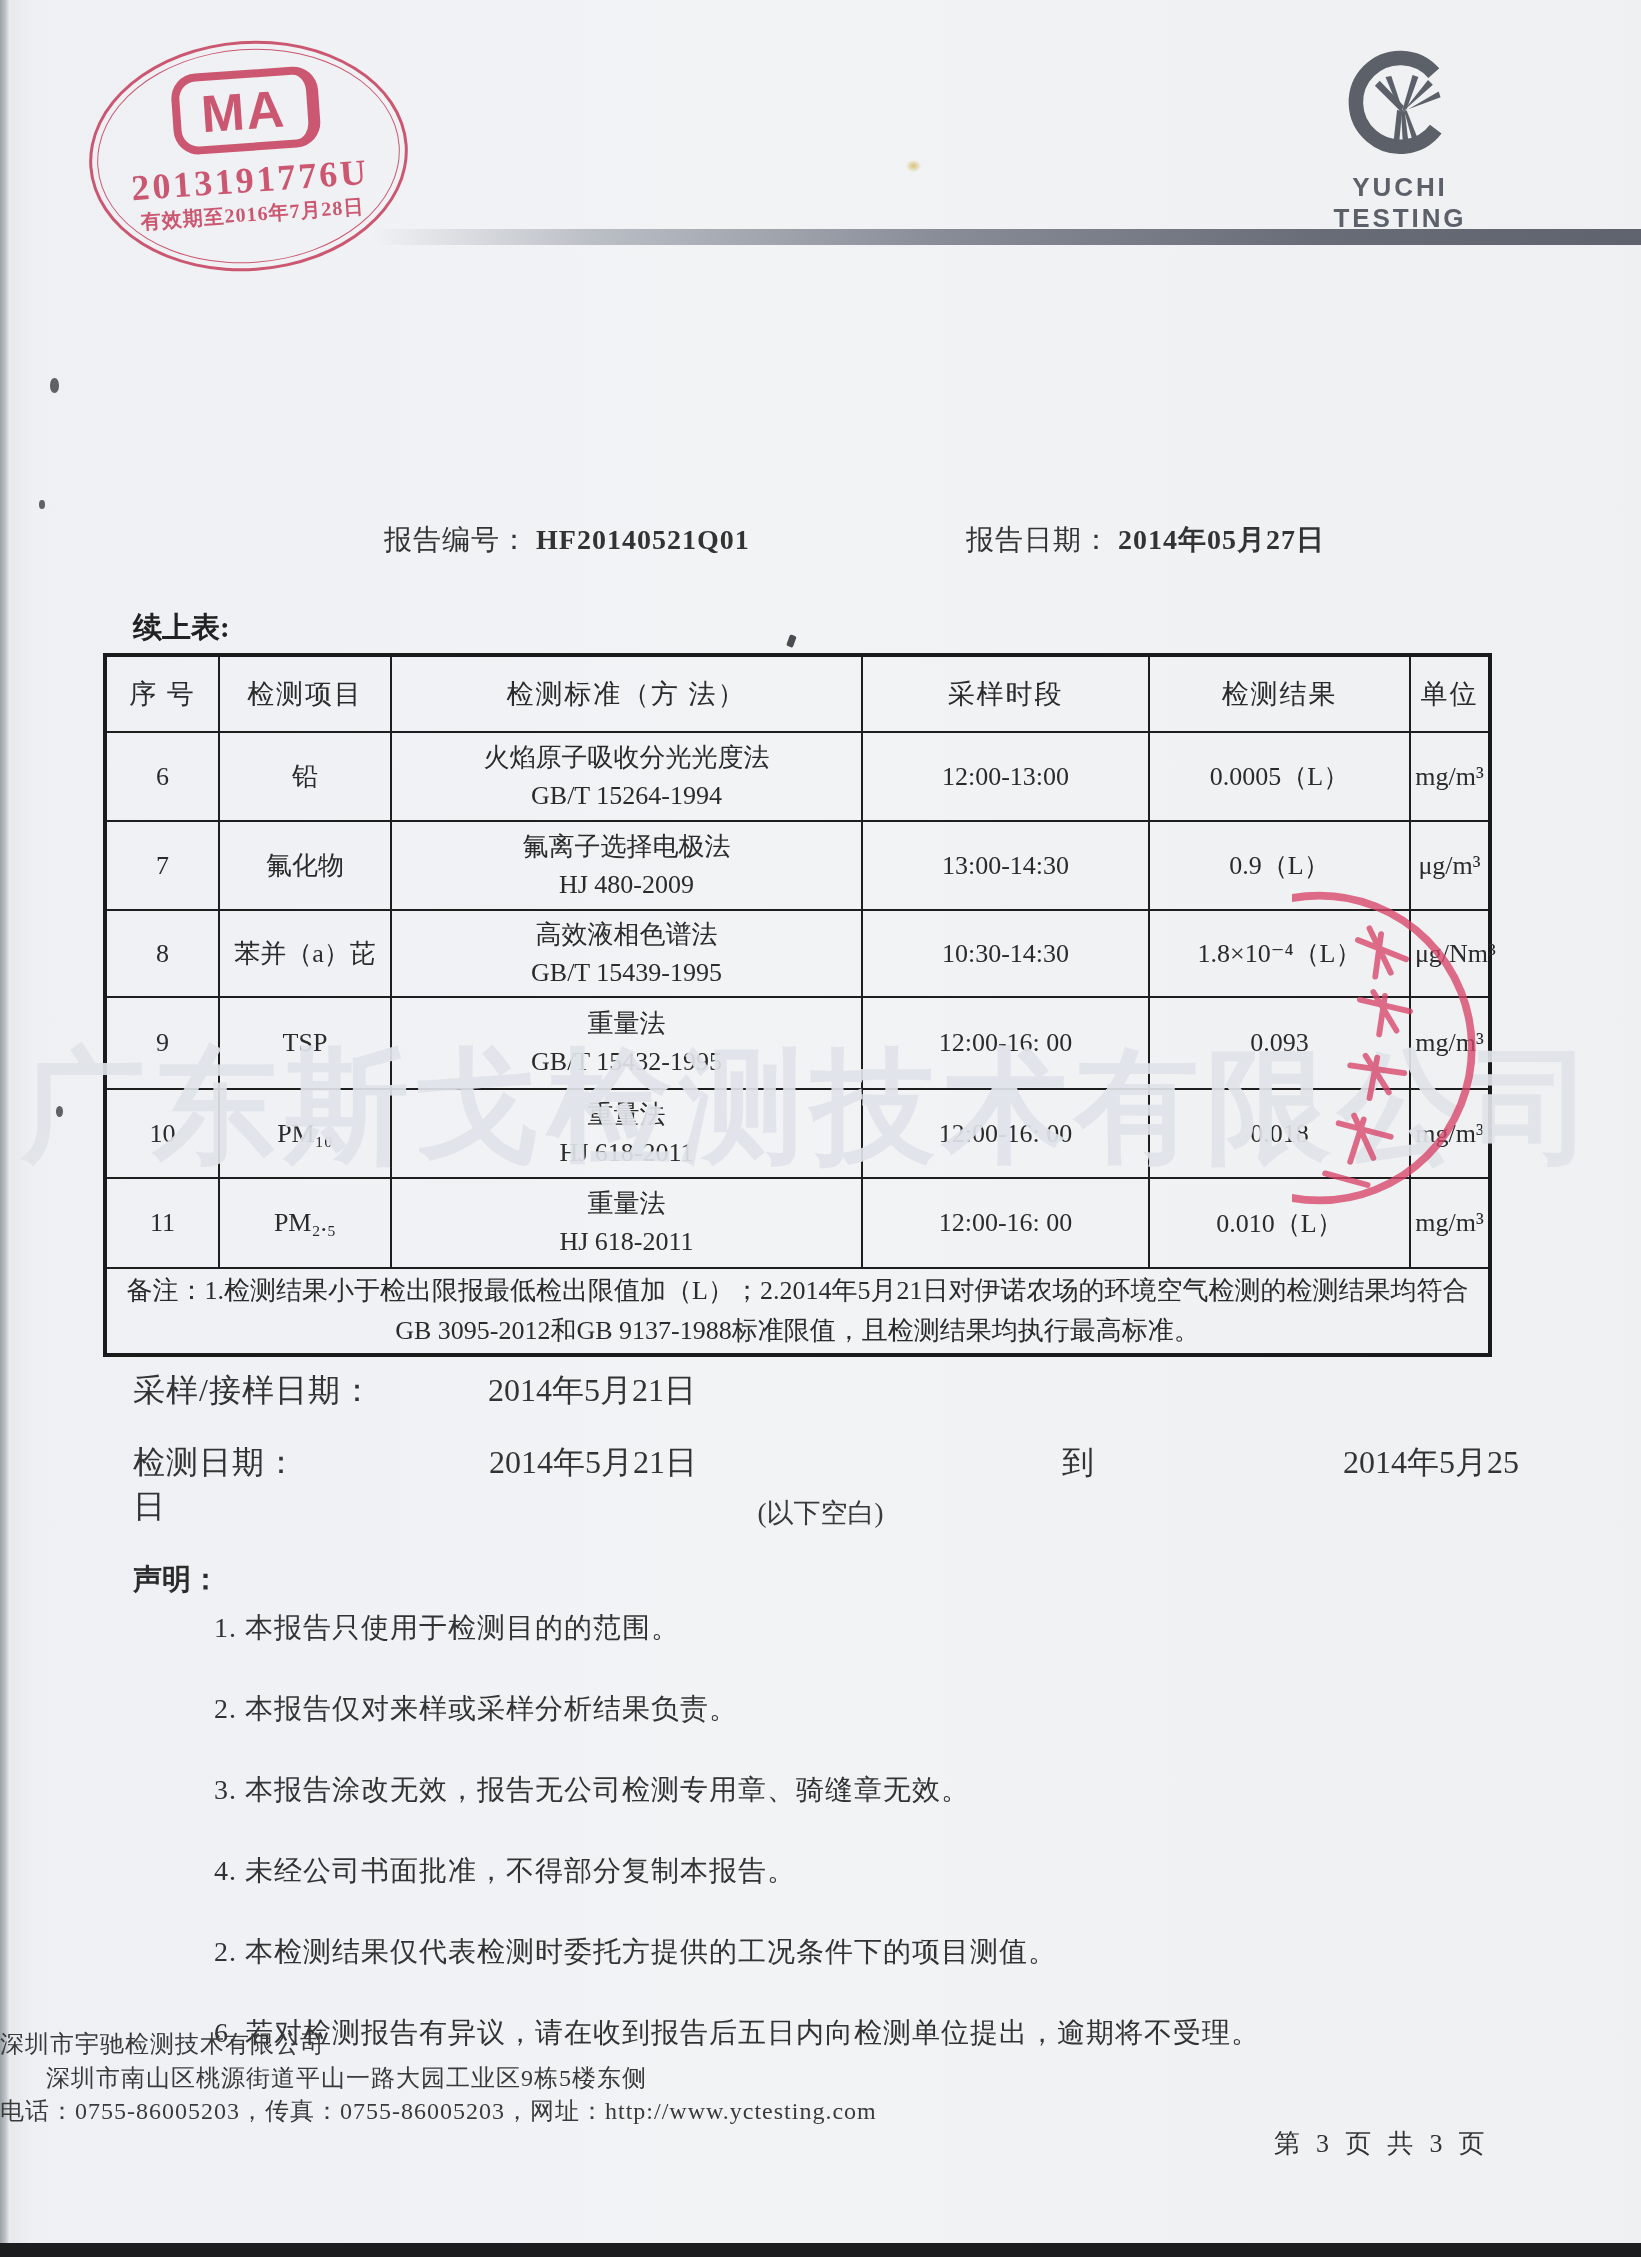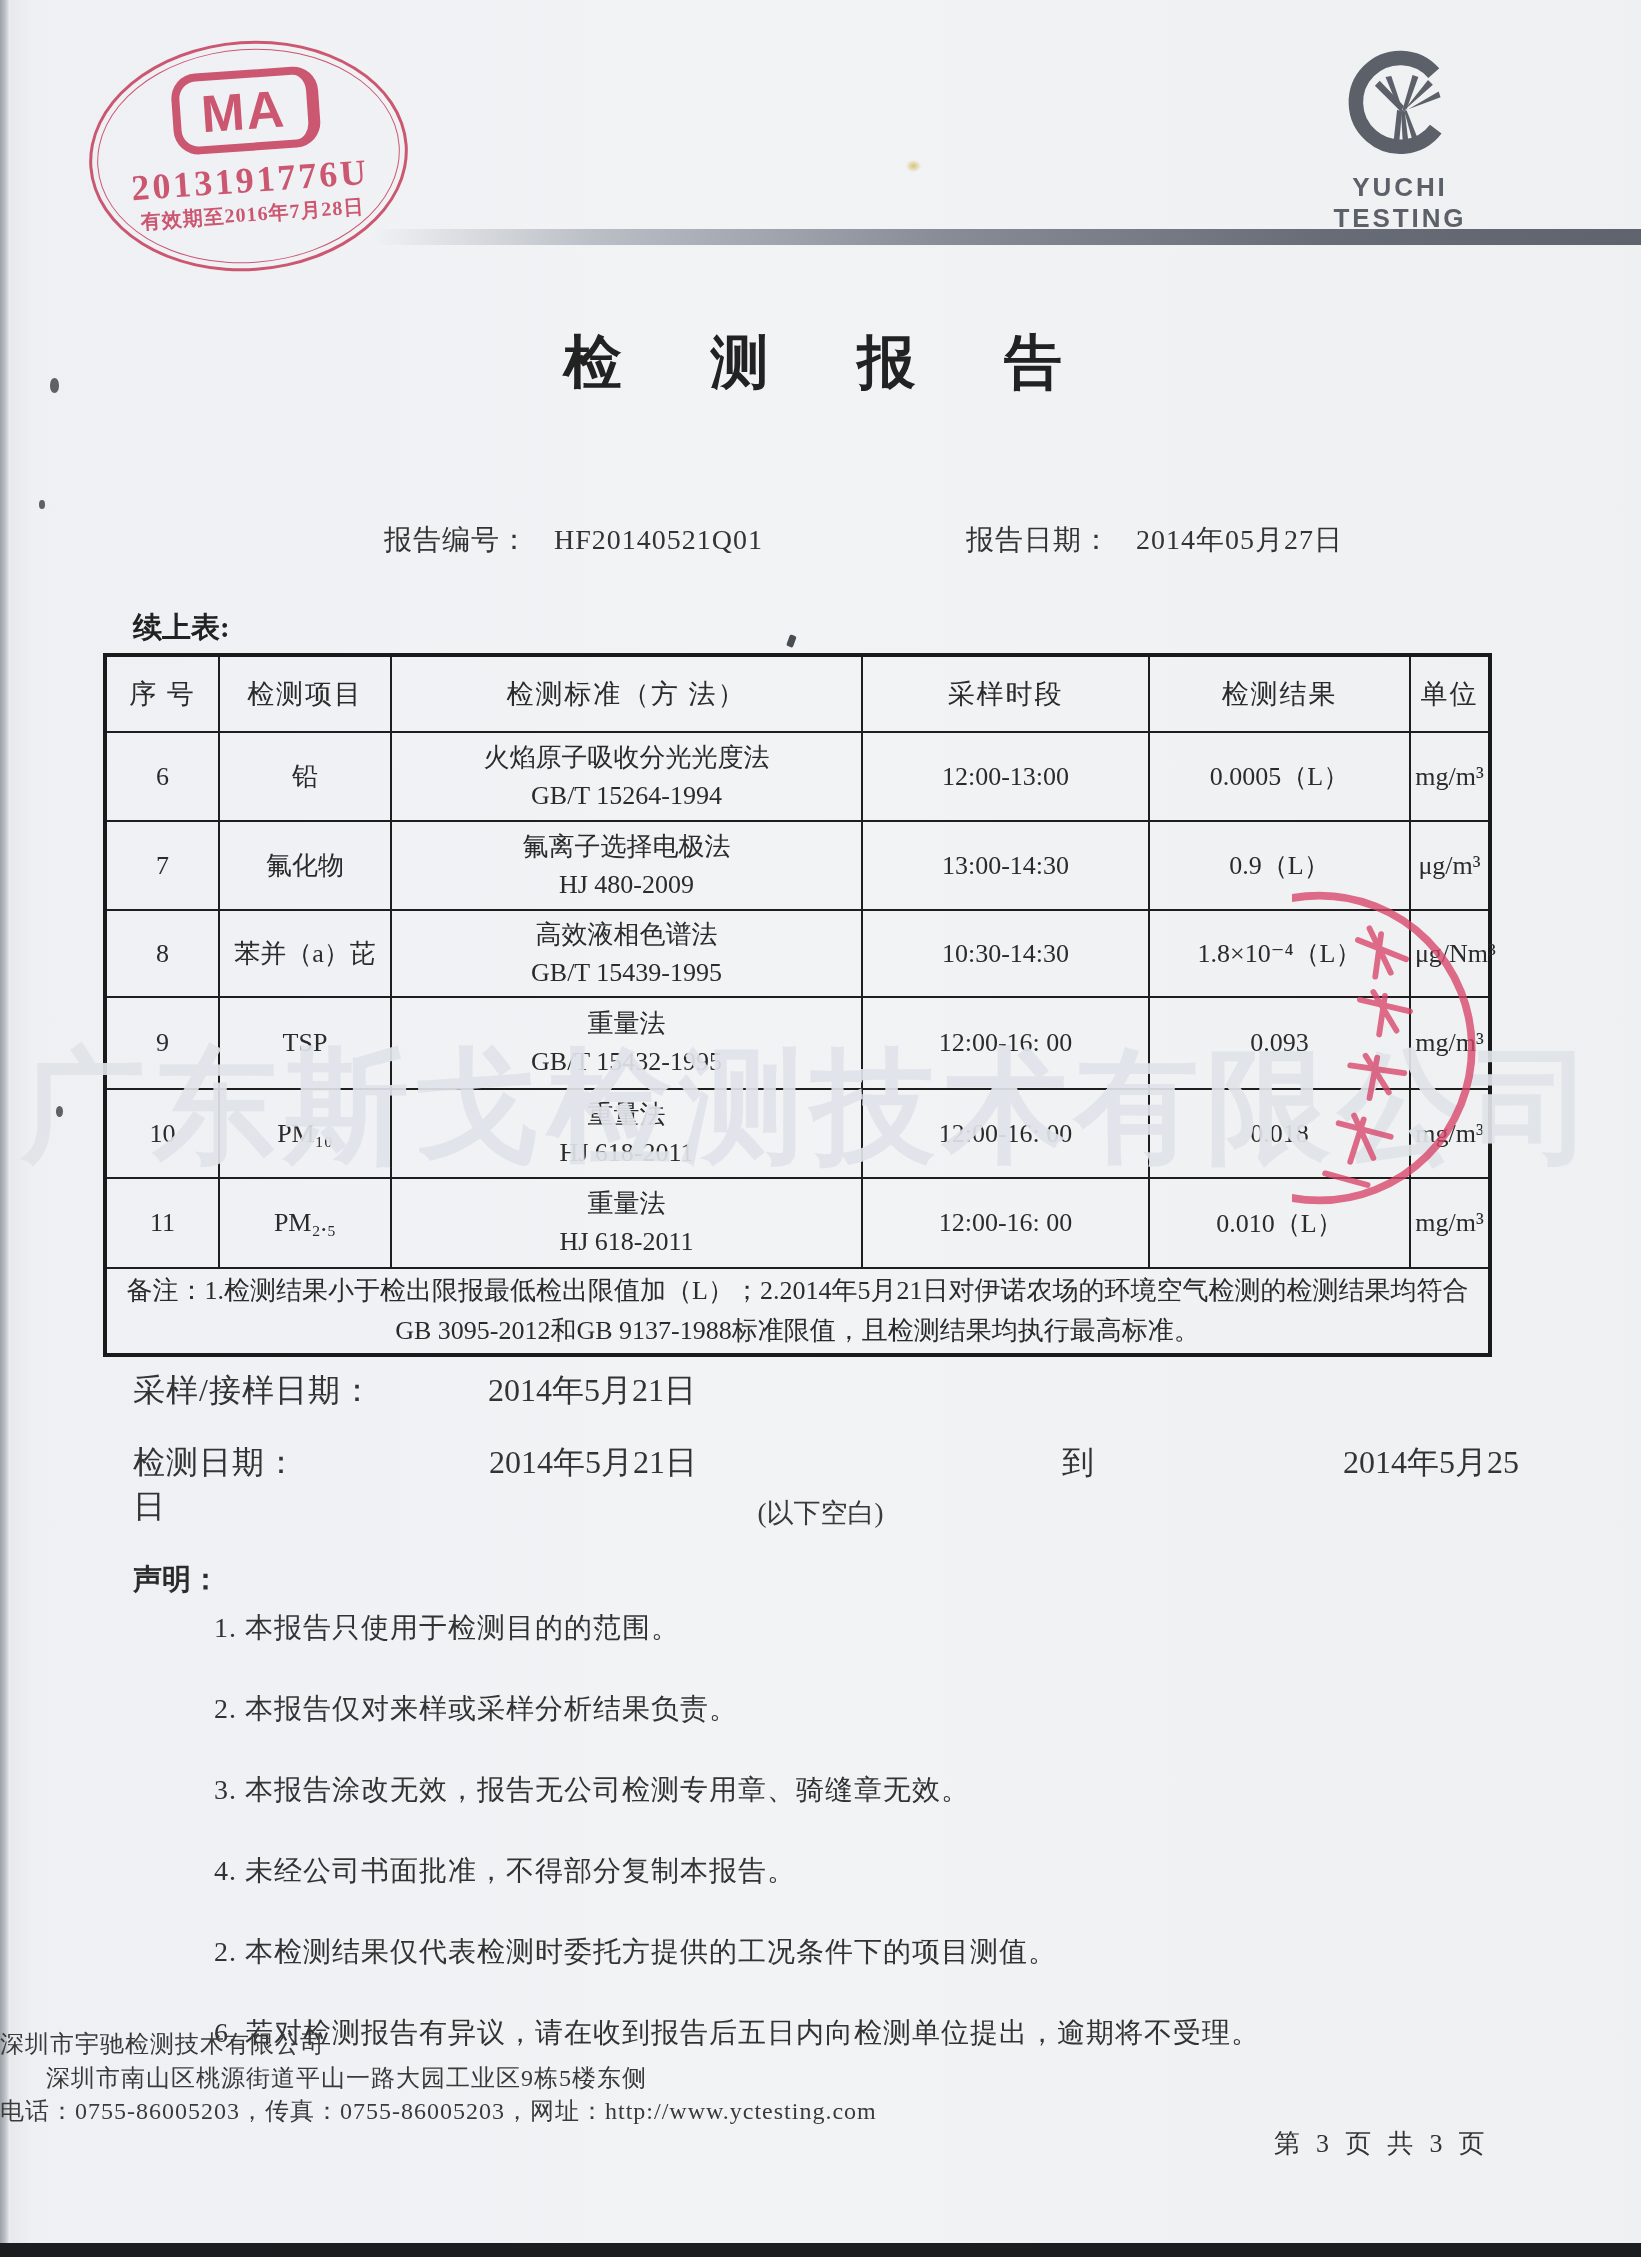--- a/index.html
+++ b/index.html
@@ -44,21 +44,21 @@
   .brand-name { margin-top:5.8px; font-family:"Liberation Sans","DejaVu Sans",sans-serif;
     font-weight:bold; font-size:26px; letter-spacing:2.9px; word-spacing:9.7px; }
   .graybar { left:372px; top:229px; width:1270px; height:16.4px;
     background:linear-gradient(90deg,rgba(120,125,135,0) 0,#b9bdc4 18%,#878c97 45%,#676c77 75%,#5e636e 100%); }
 
   
   .title { left:0; top:324px; width:1641px; text-align:center;
     font-size:58px; font-weight:bold; letter-spacing:15.4px; color:#222; }
   .meta { top:521px; font-size:28px; color:#333; letter-spacing:1px; }
   .meta-no { left:384px; } .meta-date { left:966px; }
-  .meta .val { margin-left:25px; }
+  .meta .val { margin-left:7px;font-weight:bold; }
   .caption { left:133px; top:608px; font-size:29px; font-weight:bold; color:#222; }
 
   
   table.report { position:absolute; left:103px; top:653px; width:1385px;
     border-collapse:collapse; table-layout:fixed; }
   table.report td, table.report th { border:2.9px solid #1e1e1e; text-align:center;
     vertical-align:middle; font-size:26px; font-weight:normal; color:#2b2b2b;
     padding:1.9px 3.9px; overflow:visible; }
   table.report { border:4.8px solid #1a1a1a; }
   tr.hrow { height:77px; } tr.hrow th { font-size:27px; letter-spacing:1.9px; }
@@ -121,21 +121,20 @@
         <polygon points="63,66 99,45 101,51 66,64"></polygon>
         <polygon points="56,64 52,100 58,100 61,66"></polygon>
         <polygon points="60,64 62,101 68,100 64,66"></polygon>
         <polygon points="63,64 72,96 77,93 66,65"></polygon>
       </g>
     </svg>
     <div class="brand-name">YUCHI TESTING</div>
   </div>
   <div class="abs graybar"></div>
 
-  <div class="abs title">检　测　报　告</div>
   <div class="abs meta meta-no">
     <span class="lab">报告编号：</span><span class="val">HF20140521Q01</span>
   </div>
   <div class="abs meta meta-date">
     <span class="lab">报告日期：</span><span class="val">2014年05月27日</span>
   </div>
 
   <div class="abs caption">续上表:</div>
 
   <table class="report">

